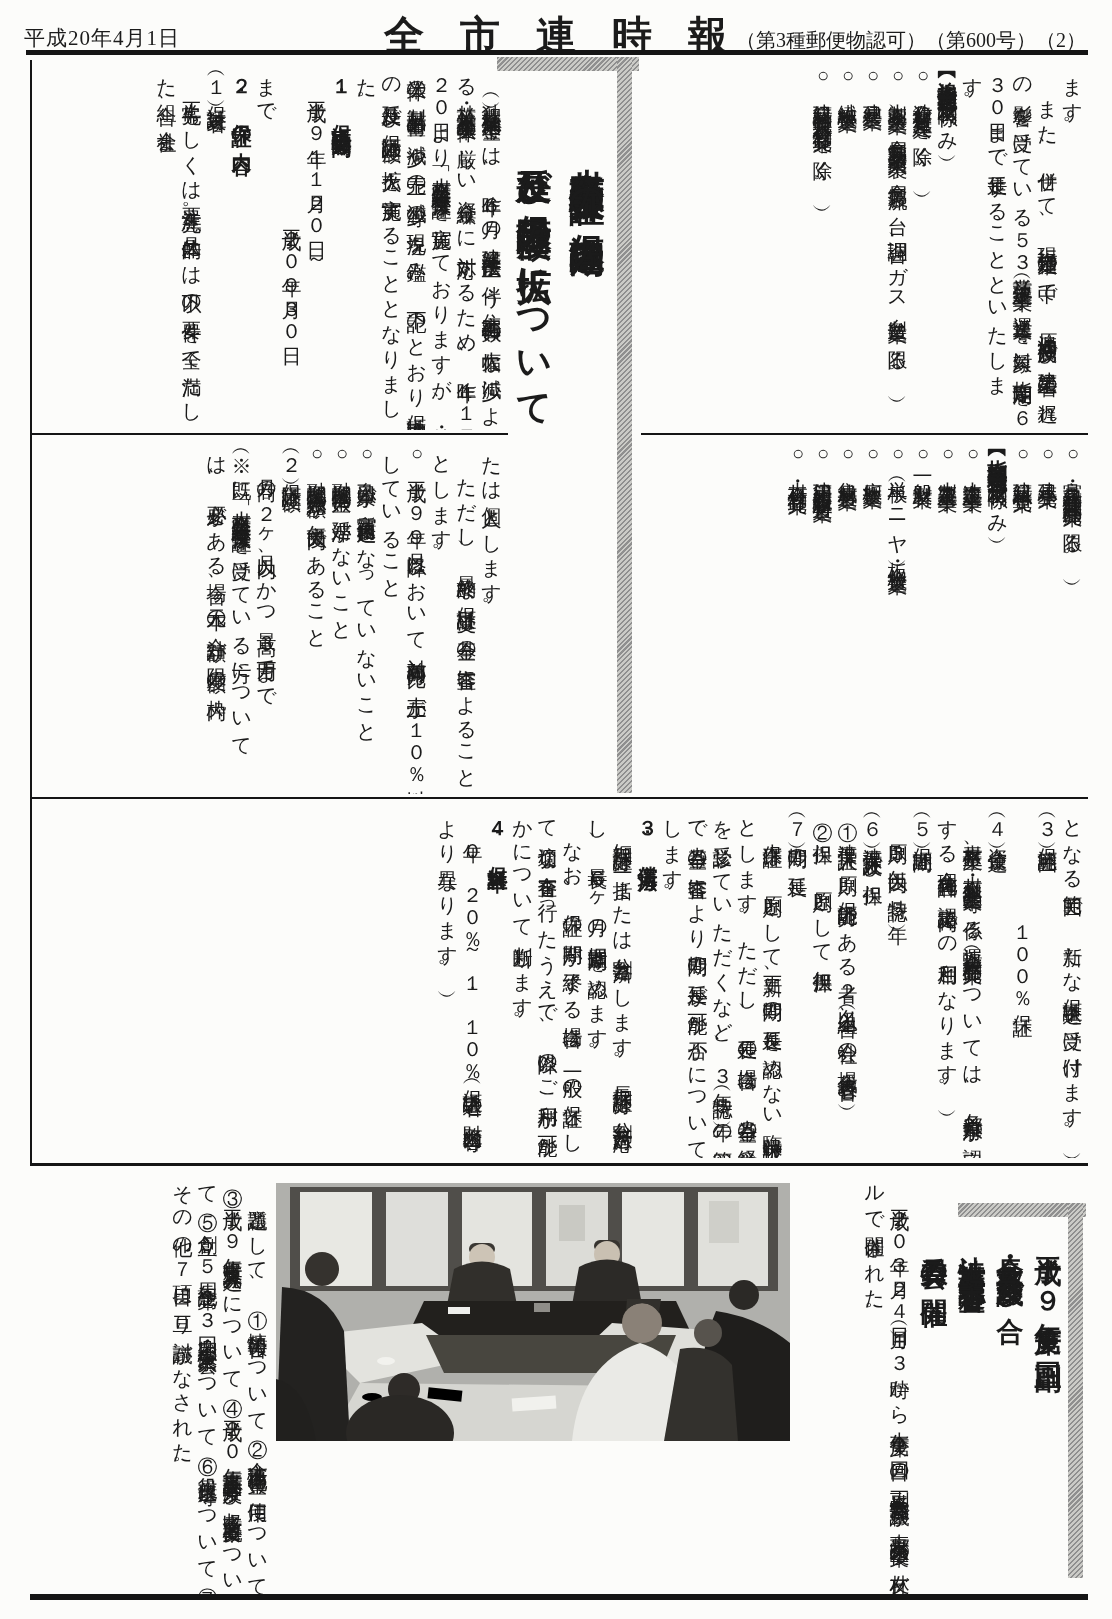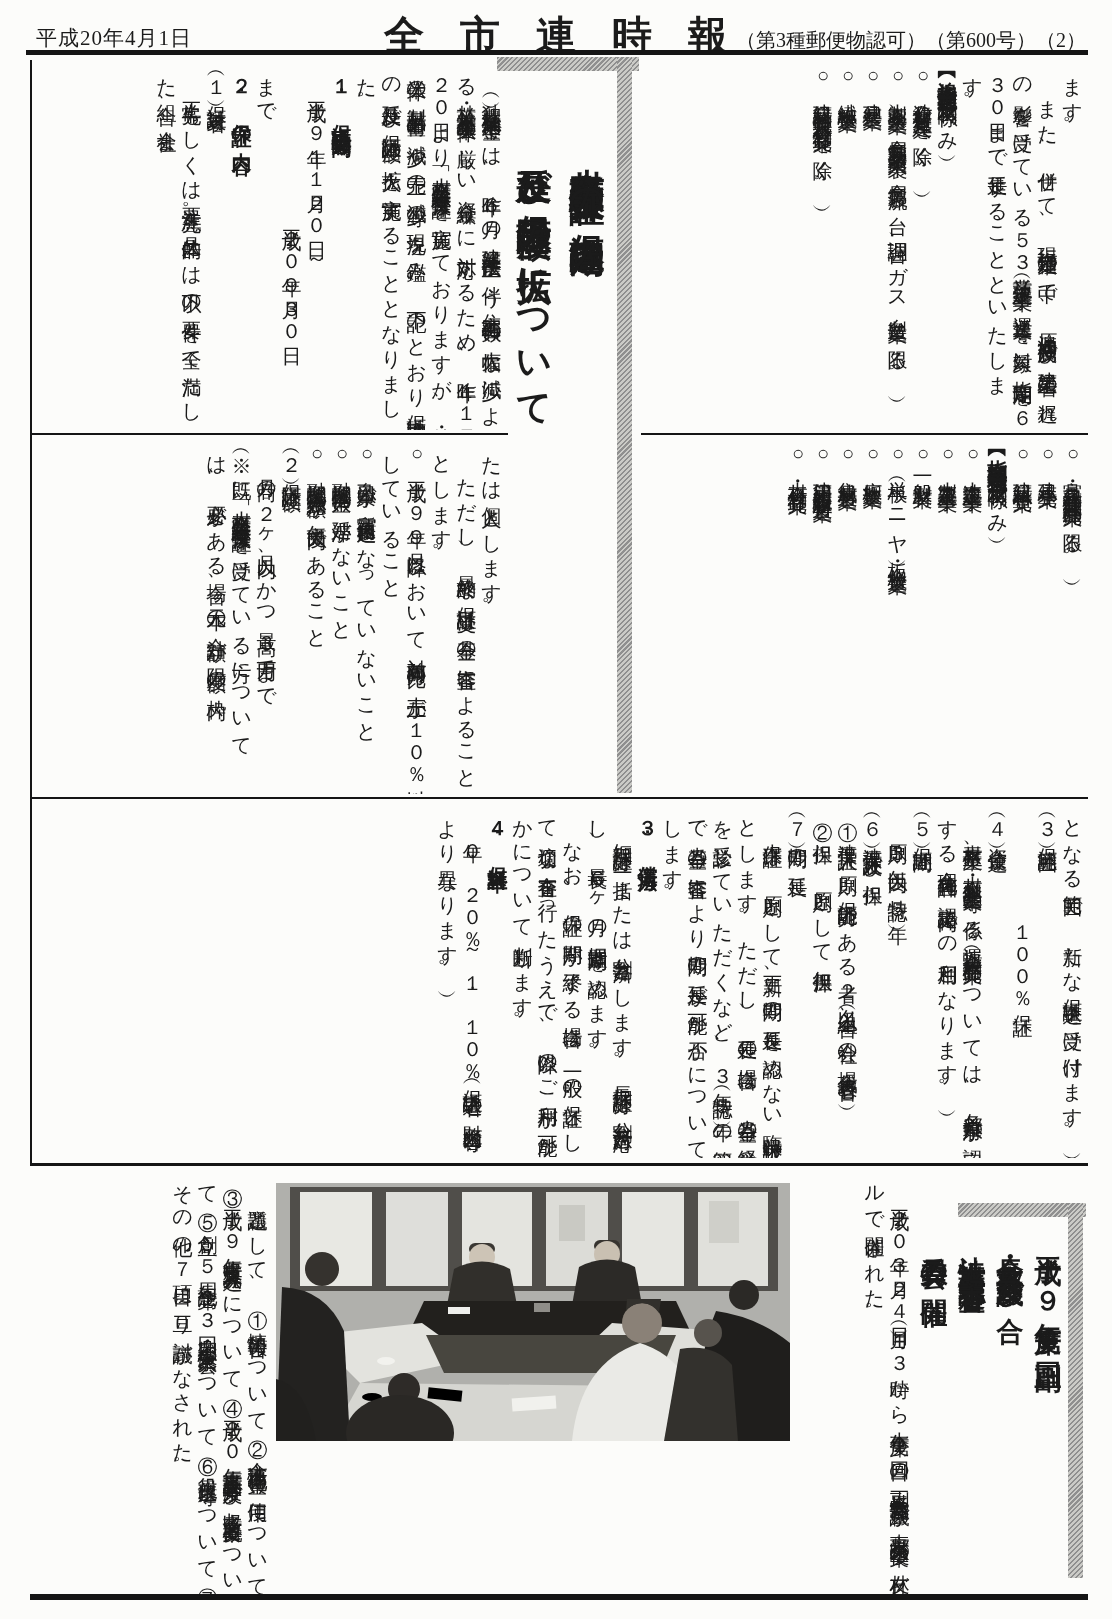--- a/index.html
+++ b/index.html
@@ -2,21 +2,21 @@
 <html lang="ja"><head>
 <meta charset="utf-8">
 <style>
   html,body{margin:0;padding:0;background:#e8e8e4;}
   .page{
     position:relative;width:1112px;height:1619px;margin:0 auto;
     background:#fcfcfa;color:#1b1b1b;overflow:hidden;
     font-family:"Liberation Serif","DejaVu Serif",serif;
   }
   
-  .hdr-date{position:absolute;left:36px;top:24px;font-size:21px;letter-spacing:1px;}
+  .hdr-date{position:absolute;left:24px;top:24px;font-size:21px;letter-spacing:1px;}
   .hdr-title{
     position:absolute;left:50%;top:8px;transform:translateX(-50%);
     font-family:"Liberation Sans","DejaVu Sans",sans-serif;
     font-weight:bold;font-size:40px;letter-spacing:36px;white-space:nowrap;
     padding-left:36px;
   }
   .hdr-right{position:absolute;right:26px;top:27px;font-size:20px;letter-spacing:0px;}
   .rule{position:absolute;background:#151515;}
   .grayhatch{
     position:absolute;

